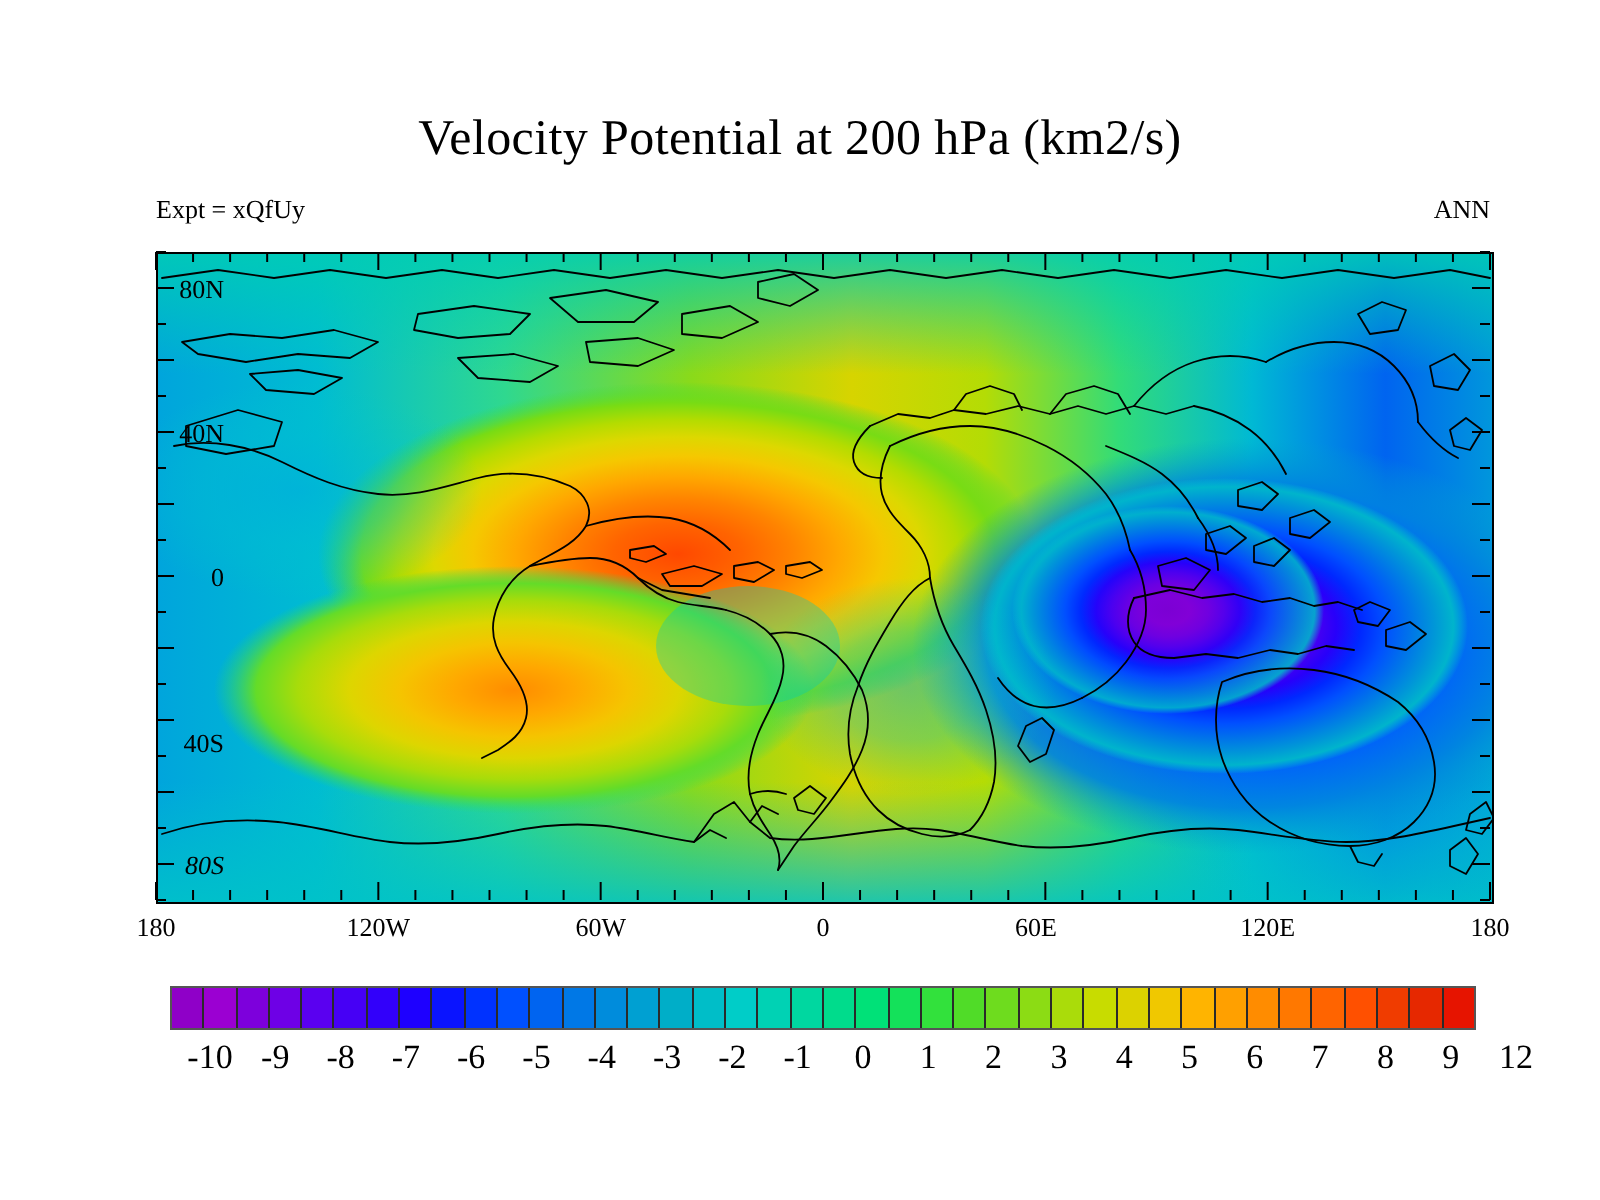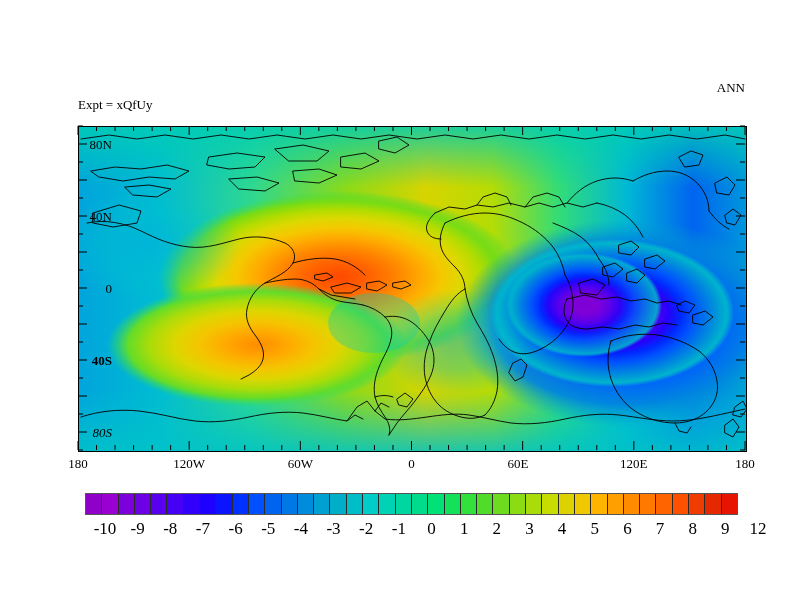--- a/index.html
+++ b/index.html
@@ -5,21 +5,21 @@
   html,body{margin:0;padding:0;background:#ffffff;}
   body{width:800px;height:600px;overflow:hidden;
        font-family:"Liberation Serif","DejaVu Serif",serif;color:#000;}
   #root{position:relative;width:800px;height:600px;}
 
   .ttl{position:absolute;left:0;width:800px;text-align:center;top:56px;
        font-size:25px;letter-spacing:.2px;}
   .sub{position:absolute;left:0;width:800px;text-align:center;top:94px;
        font-size:13px;}
   .expt{position:absolute;left:78px;top:97px;font-size:13px;}
-  .ann{position:absolute;right:55px;top:80px;font-size:13px;}
+  .ann{position:absolute;right:55px;top:97px;font-size:13px;}
 
   #plot{position:absolute;left:78px;top:126px;width:667px;height:324px;
         border:1px solid #000;box-sizing:content-box;background:#00c8d7;overflow:hidden;}
   #plot svg{display:block;}
 
   .ylab{position:absolute;right:0;font-size:13px;text-align:right;
         transform:translateY(-50%);white-space:nowrap;}
   #yaxis{position:absolute;left:0px;top:126px;width:72px;height:326px;padding-left:40px;}
   .xlab{position:absolute;top:0;font-size:13px;transform:translateX(-50%);white-space:nowrap;}
   #xaxis{position:absolute;left:0;top:456px;width:800px;height:20px;text-decoration:underline;}
@@ -28,20 +28,21 @@
         border:1px solid #555;box-sizing:border-box;display:flex;}
   #cbar .cell{flex:1 1 0;height:100%;border-right:1px solid #2a2a2a;box-sizing:border-box;}
   #cbar .cell:last-child{border-right:none;}
   #cblabels{position:absolute;left:0;top:519px;width:800px;height:24px;margin-left:20px;}
   .cbl{position:absolute;top:0;font-size:17px;transform:translateX(-50%);}
 </style>
 </head>
 <body>
 <div id="root">
 
+<div class="ttl">Velocity Potential at 200 hPa (km2/s)</div>
 <div class="expt">Expt = xQfUy</div>
 <div class="ann">ANN</div>
 
 <div id="plot">
   <svg id="field" width="667" height="324" viewBox="0 0 667 324">
     <defs>
       <radialGradient id="gAtl" cx="50%" cy="50%" r="50%">
         <stop offset="0%" stop-color="#ff4800"></stop>
         <stop offset="18%" stop-color="#ff6400"></stop>
         <stop offset="32%" stop-color="#ff8400"></stop>
@@ -223,21 +224,21 @@
       <path d="M296,284 L302,276 L310,280"></path>
       <path d="M318,272 L326,266 L334,272 L328,280 L320,278 Z"></path>
     </g>
   </svg>
 </div>
 
 <div id="yaxis">
       <div class="ylab" style="top: 19px;">80N</div>
       <div class="ylab" style="top: 91px;">40N</div>
       <div class="ylab" style="top: 163px;">0</div>
-      <div class="ylab" style="top: 235px; font-weight: bold;">40S</div>
+      <div class="ylab" style="top: 246px;">40S</div>
       <div class="ylab" style="top: 307px; font-style: italic;">80S</div>
     </div>
 <div id="xaxis">
       <div class="xlab" style="left: 78px;">180</div>
       <div class="xlab" style="left: 189.167px; text-align: right;">120W</div>
       <div class="xlab" style="left: 300.333px;">60W</div>
       <div class="xlab" style="left: 411.5px;">0</div>
       <div class="xlab" style="left: 518px;">60E</div>
       <div class="xlab" style="left: 633.833px;">120E</div>
       <div class="xlab" style="left: 745px;">180</div>

